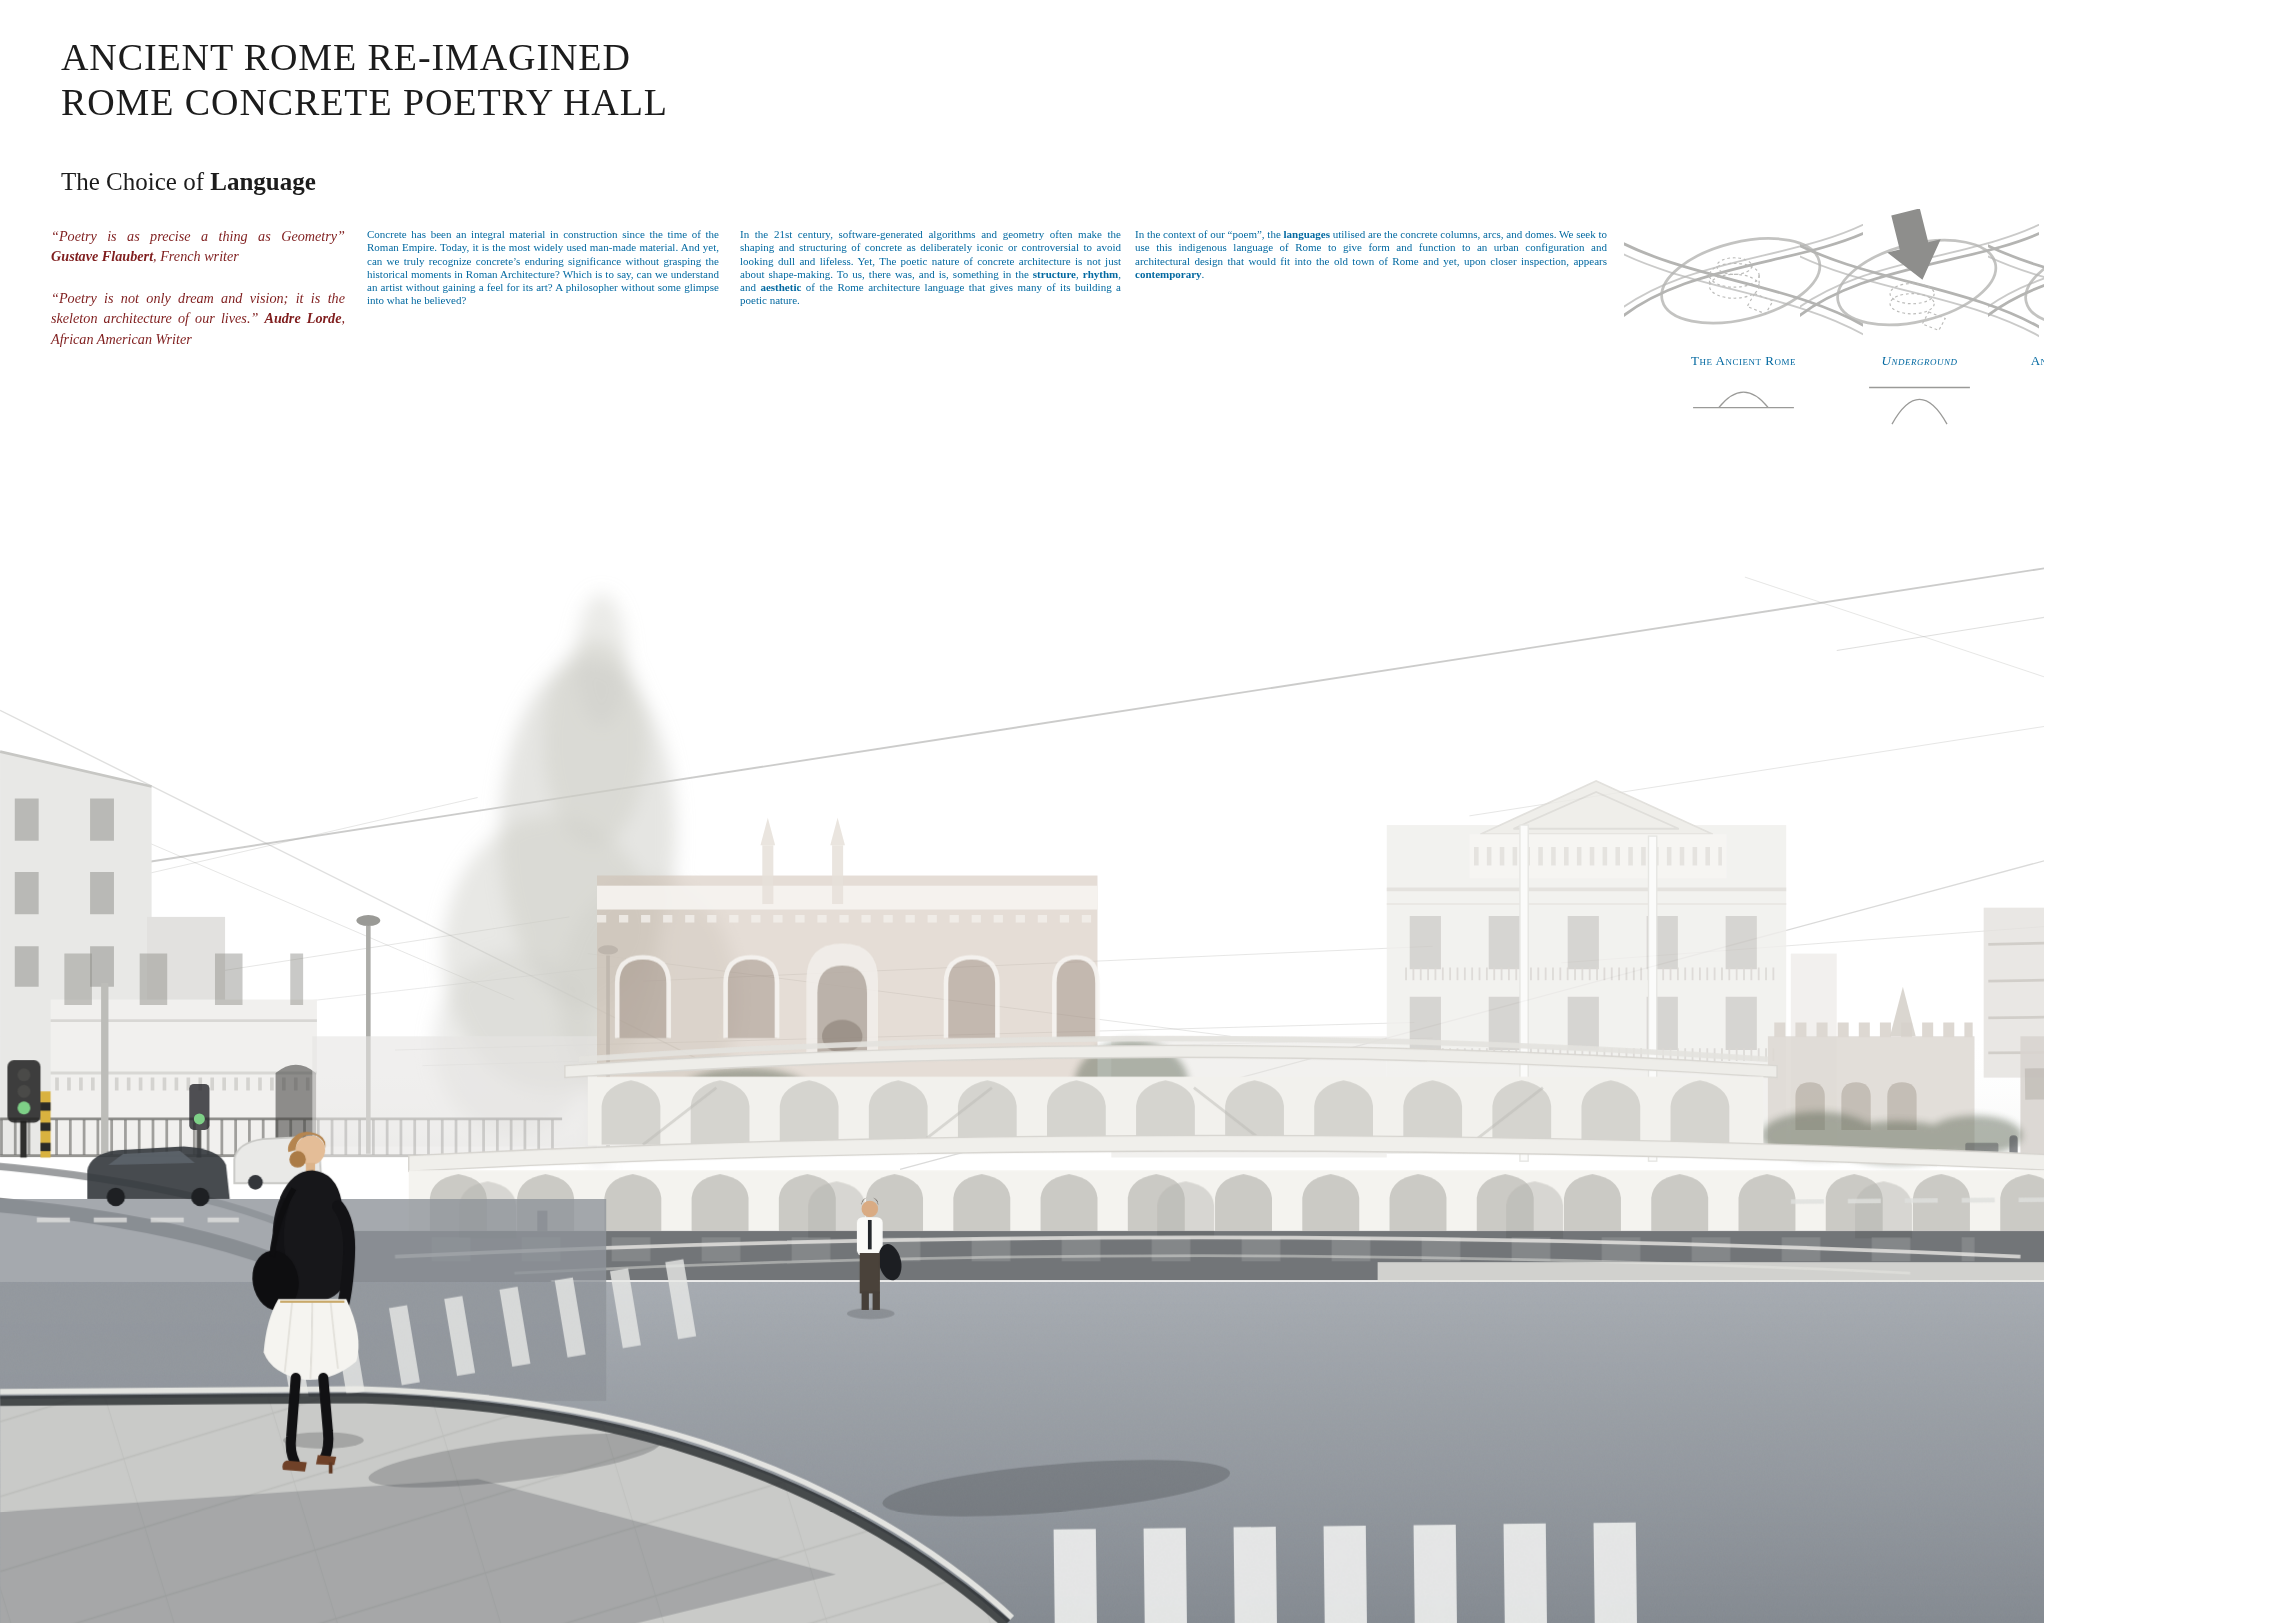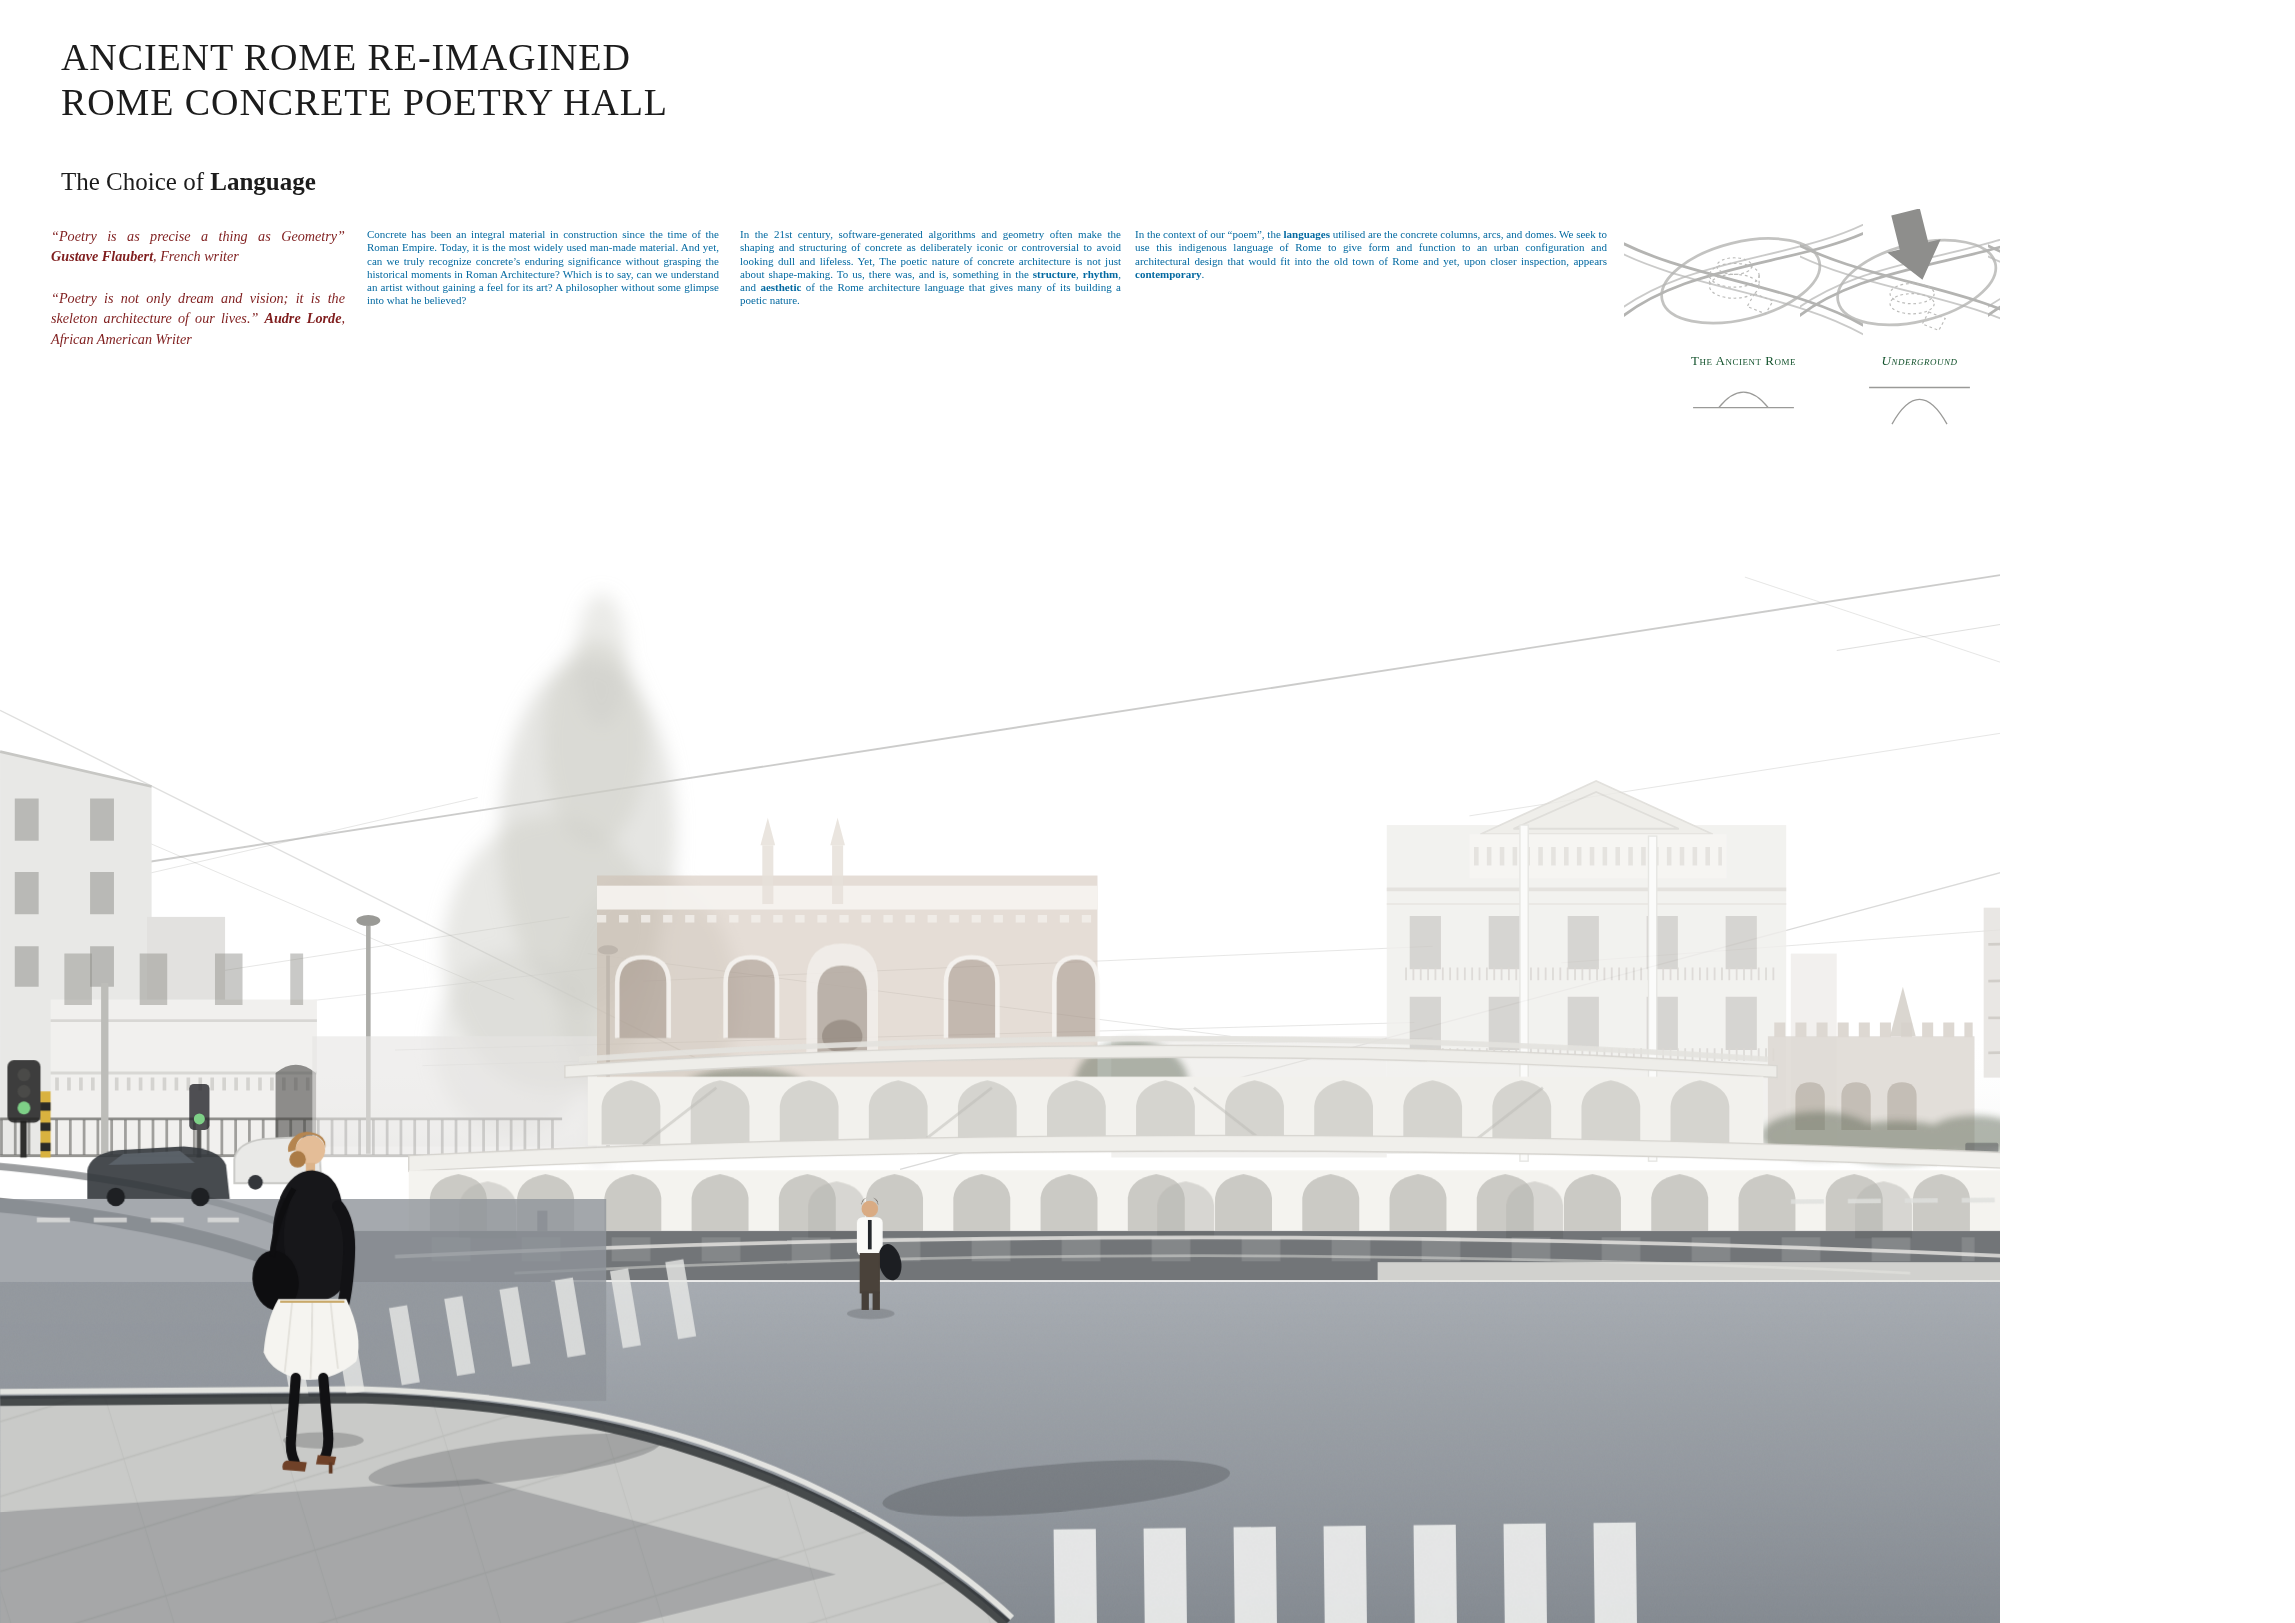--- a/index.html
+++ b/index.html
@@ -1,33 +1,33 @@
 <!DOCTYPE html>
 <html style="font-size:14.7px"><head>
 <meta charset="utf-8">
 <style>
   html,body{margin:0;padding:0;background:#ffffff;}
   .poster{position:relative;width:2000px;height:1624px;background:#fff;overflow:hidden;
-          font-family:"Liberation Serif","DejaVu Serif",serif;color:#222;}
+          font-family:"Liberation Serif","DejaVu Serif",serif;color:#222;padding-left:44px;}
   .abs{position:absolute;}
   
   .title{left:61px;top:35px;font-size:38px;letter-spacing:0.9px;line-height:1.18;color:#1c1c1c;}
   .subtitle{left:61px;top:168px;font-size:25px;color:#1c1c1c;}
   .subtitle .b{font-weight:bold;text-align:right;}
   
   .quotes{left:51px;top:226px;width:294px;font-size:14.2px;line-height:1.42;text-align:justify;color:#7f1d1d;}
   .quote{margin:0 0 22px 0;font-style:italic;}
   .quote .qa{font-weight:bold;}
   
   .col{top:228px;font-size:11px;line-height:1.205;text-align:justify;color:#0369a1;}
   .col .b{font-weight:bold;}
   .col p{margin:0 0 20px 0;}
   
   .diagram{top:209px;width:239px;text-align:center;}
-  .diagram .glabel{font-size:13px;font-variant:small-caps;letter-spacing:0.5px;color:#14532d;line-height:1.25;margin-top:5.5px;}
+  .diagram .glabel{font-size:13px;font-variant:small-caps;letter-spacing:0.5px;color:#0369a1;line-height:1.25;margin-top:5.5px;}
   .dsvg{display:block;}
   
   .render{left:0;top:522px;width:2296px;height:1102px;}
 </style>
 </head>
 <body>
 
 <div class="poster">
 
   <div class="abs title">

